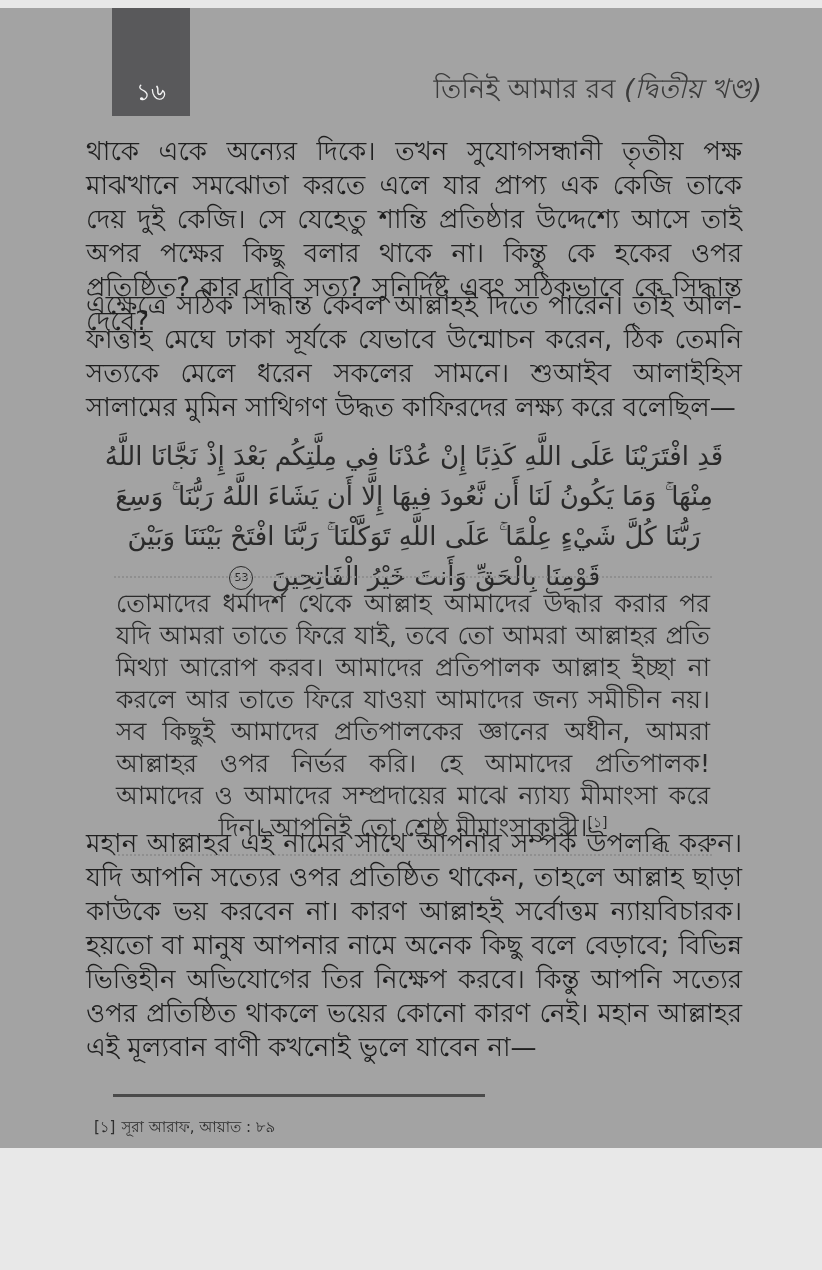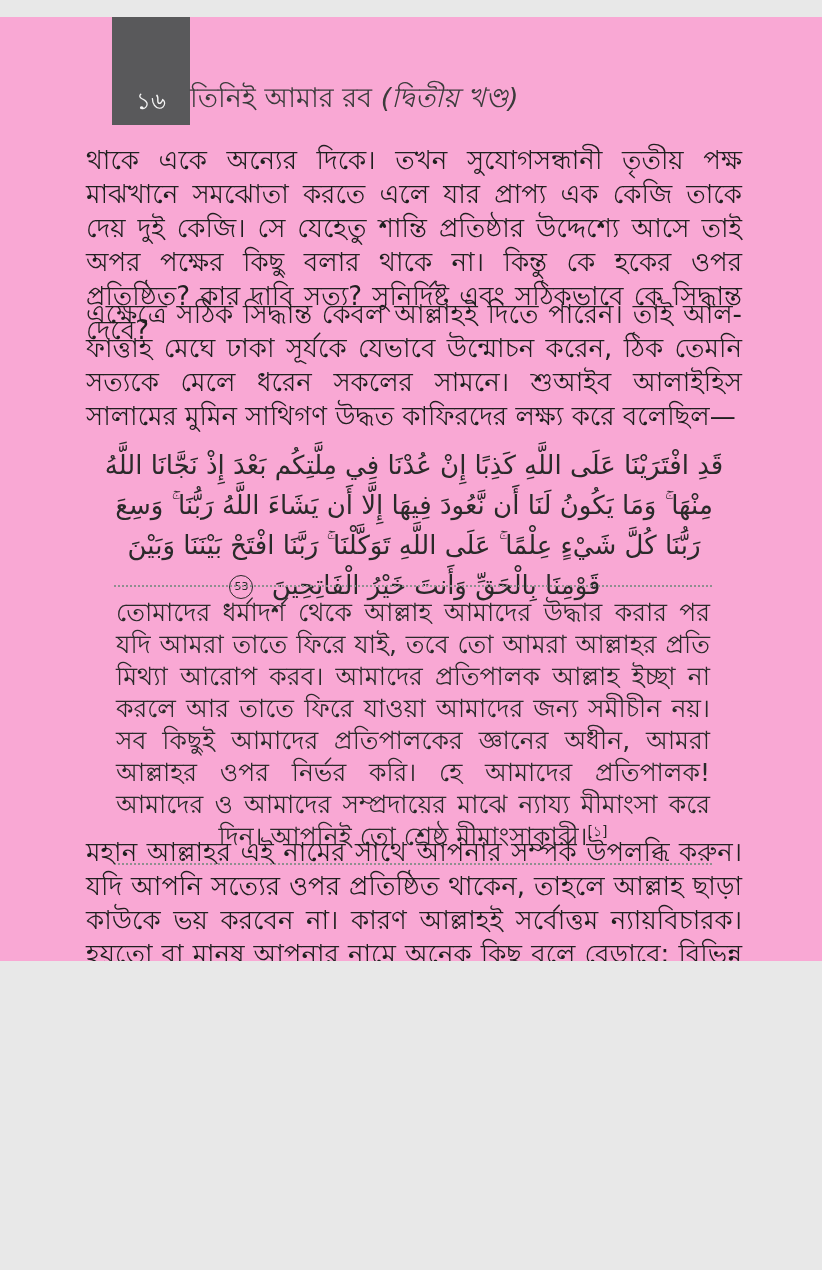--- a/index.html
+++ b/index.html
@@ -3,23 +3,23 @@
 <meta charset="utf-8">
 <style>
   html, body {
     margin: 0;
     padding: 0;
     background: #e8e8e8;
   }
   .page {
     position: relative;
     width: 822px;
-    height: 944px;
-    margin: 17px auto;
-    background: #f9a8d4;
+    height: 1140px;
+    margin: 8px auto;
+    background: #a3a3a3;
     overflow: hidden;
     font-family: "DejaVu Sans", sans-serif;
     color: #1f1f1f;
   }
 
   
   .folio-box {
     position: absolute;
     left: 112px;
     top: 0;
@@ -35,21 +35,21 @@
   .folio-box .page-number {
     color: #f5f5f5;
     font-size: 23px;
     line-height: 1;
   }
   .running-title {
     position: absolute;
     left: 190px;
     right: 60px;
     top: 60px;
-    text-align: left;
+    text-align: right;
     font-size: 27px;
     color: #3b3b3b;
     white-space: nowrap;
   }
   .running-title .title-volume { font-style: italic; }
 
   
   .block {
     position: absolute;
     left: 86px;

